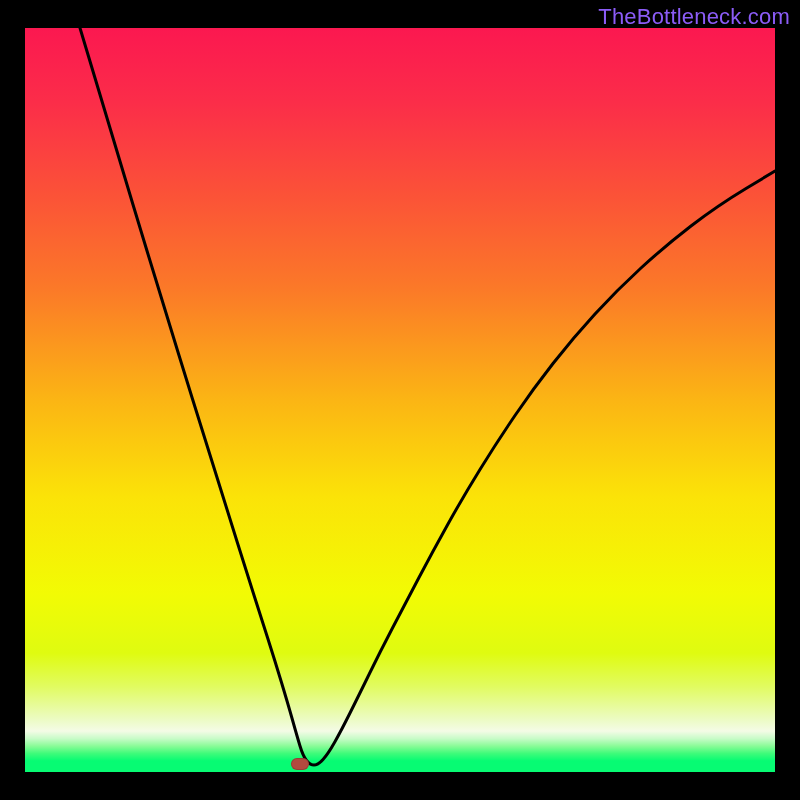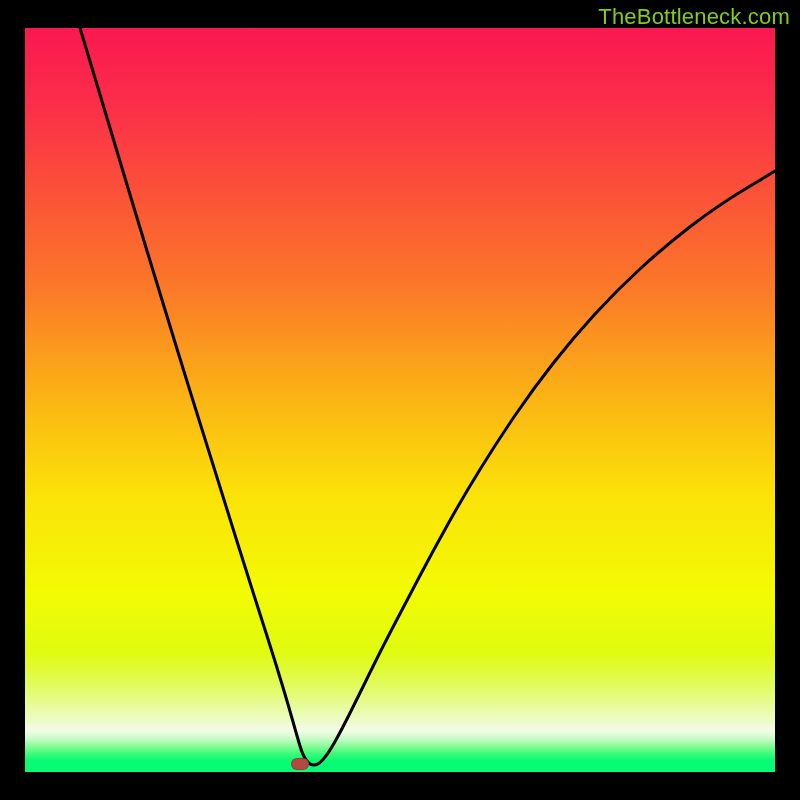--- a/index.html
+++ b/index.html
@@ -26,21 +26,21 @@
   .curve-svg {
     position: absolute;
     inset: 0;
     width: 750px;
     height: 744px;
   }
   .watermark {
     position: absolute;
     top: 4px;
     right: 10px;
-    color: #84cc16;
+    color: #8b5cf6;
     font-size: 22px;
     letter-spacing: 0.2px;
   }
   .marker {
     position: absolute;
     width: 18px;
     height: 12px;
     border-radius: 6px;
     background: #b24a3f;
     transform: translate(-50%, -50%);

